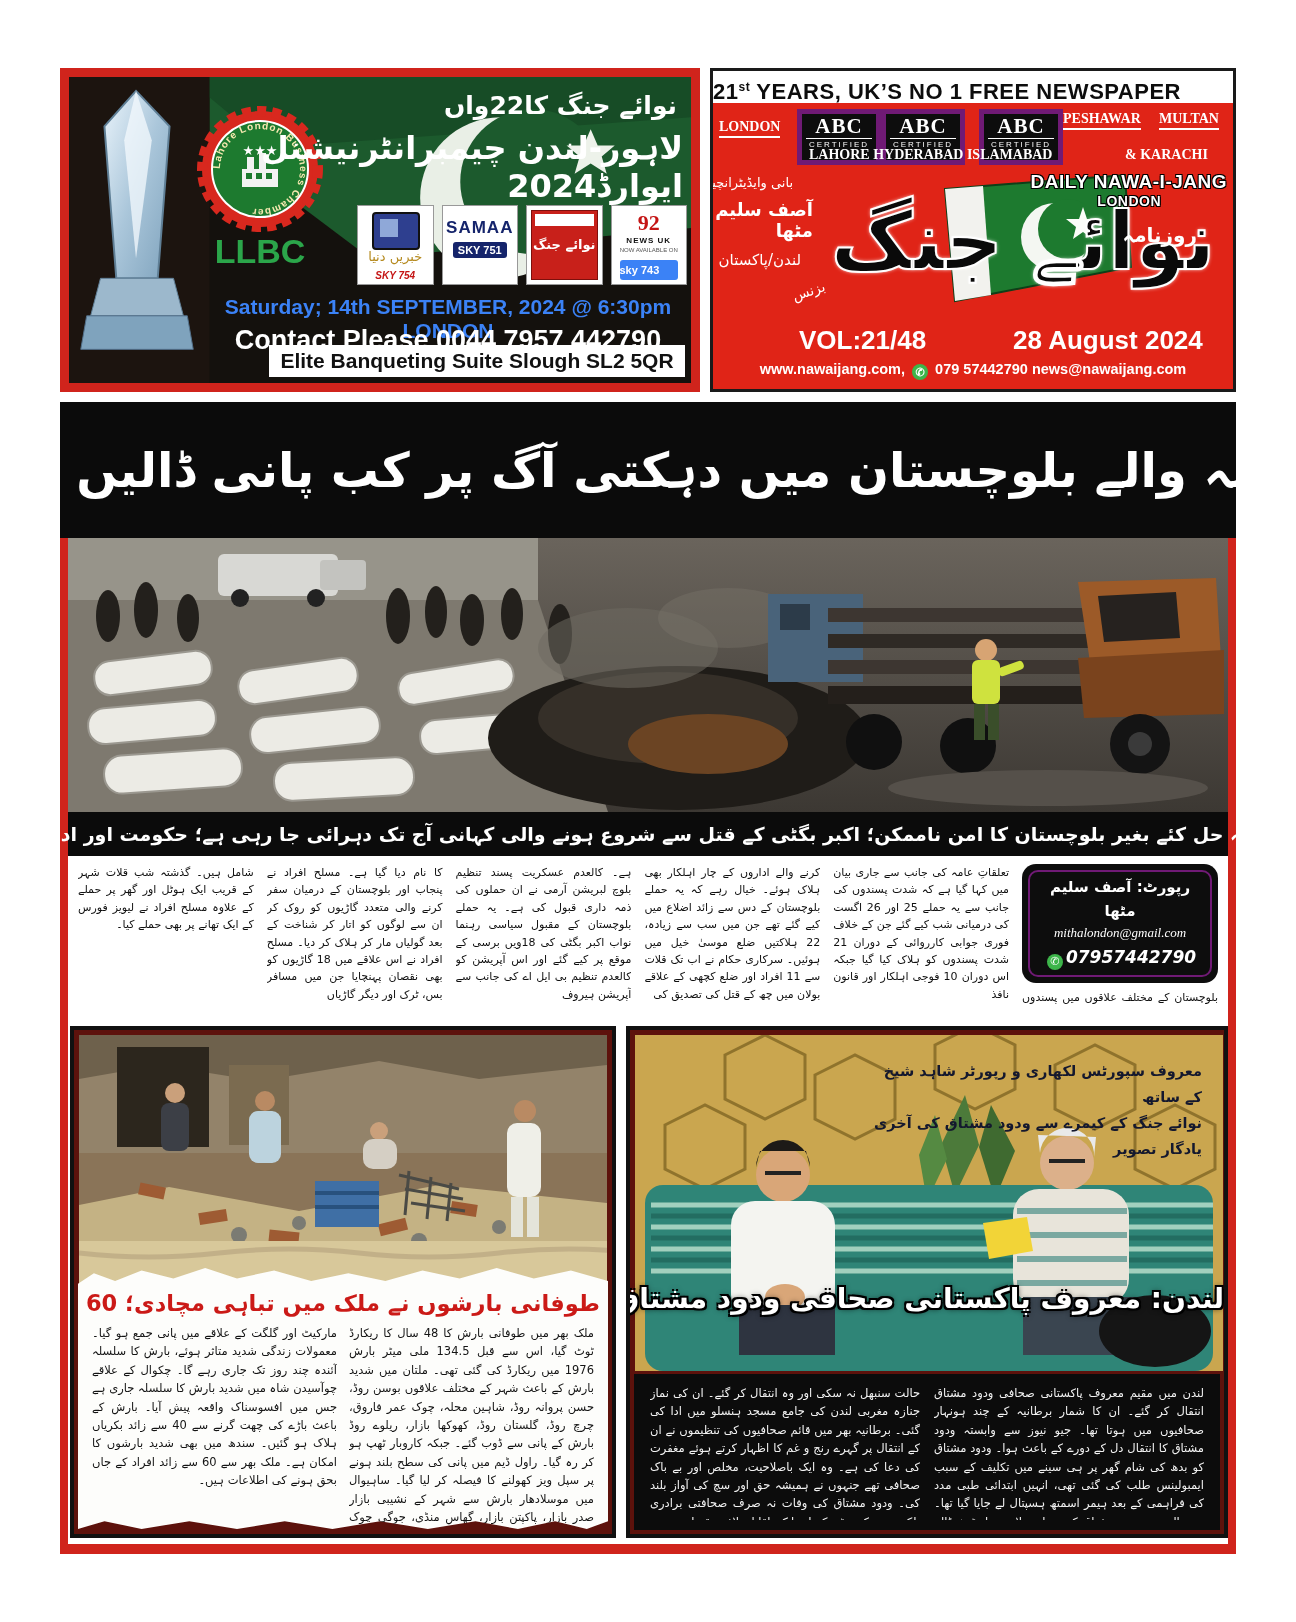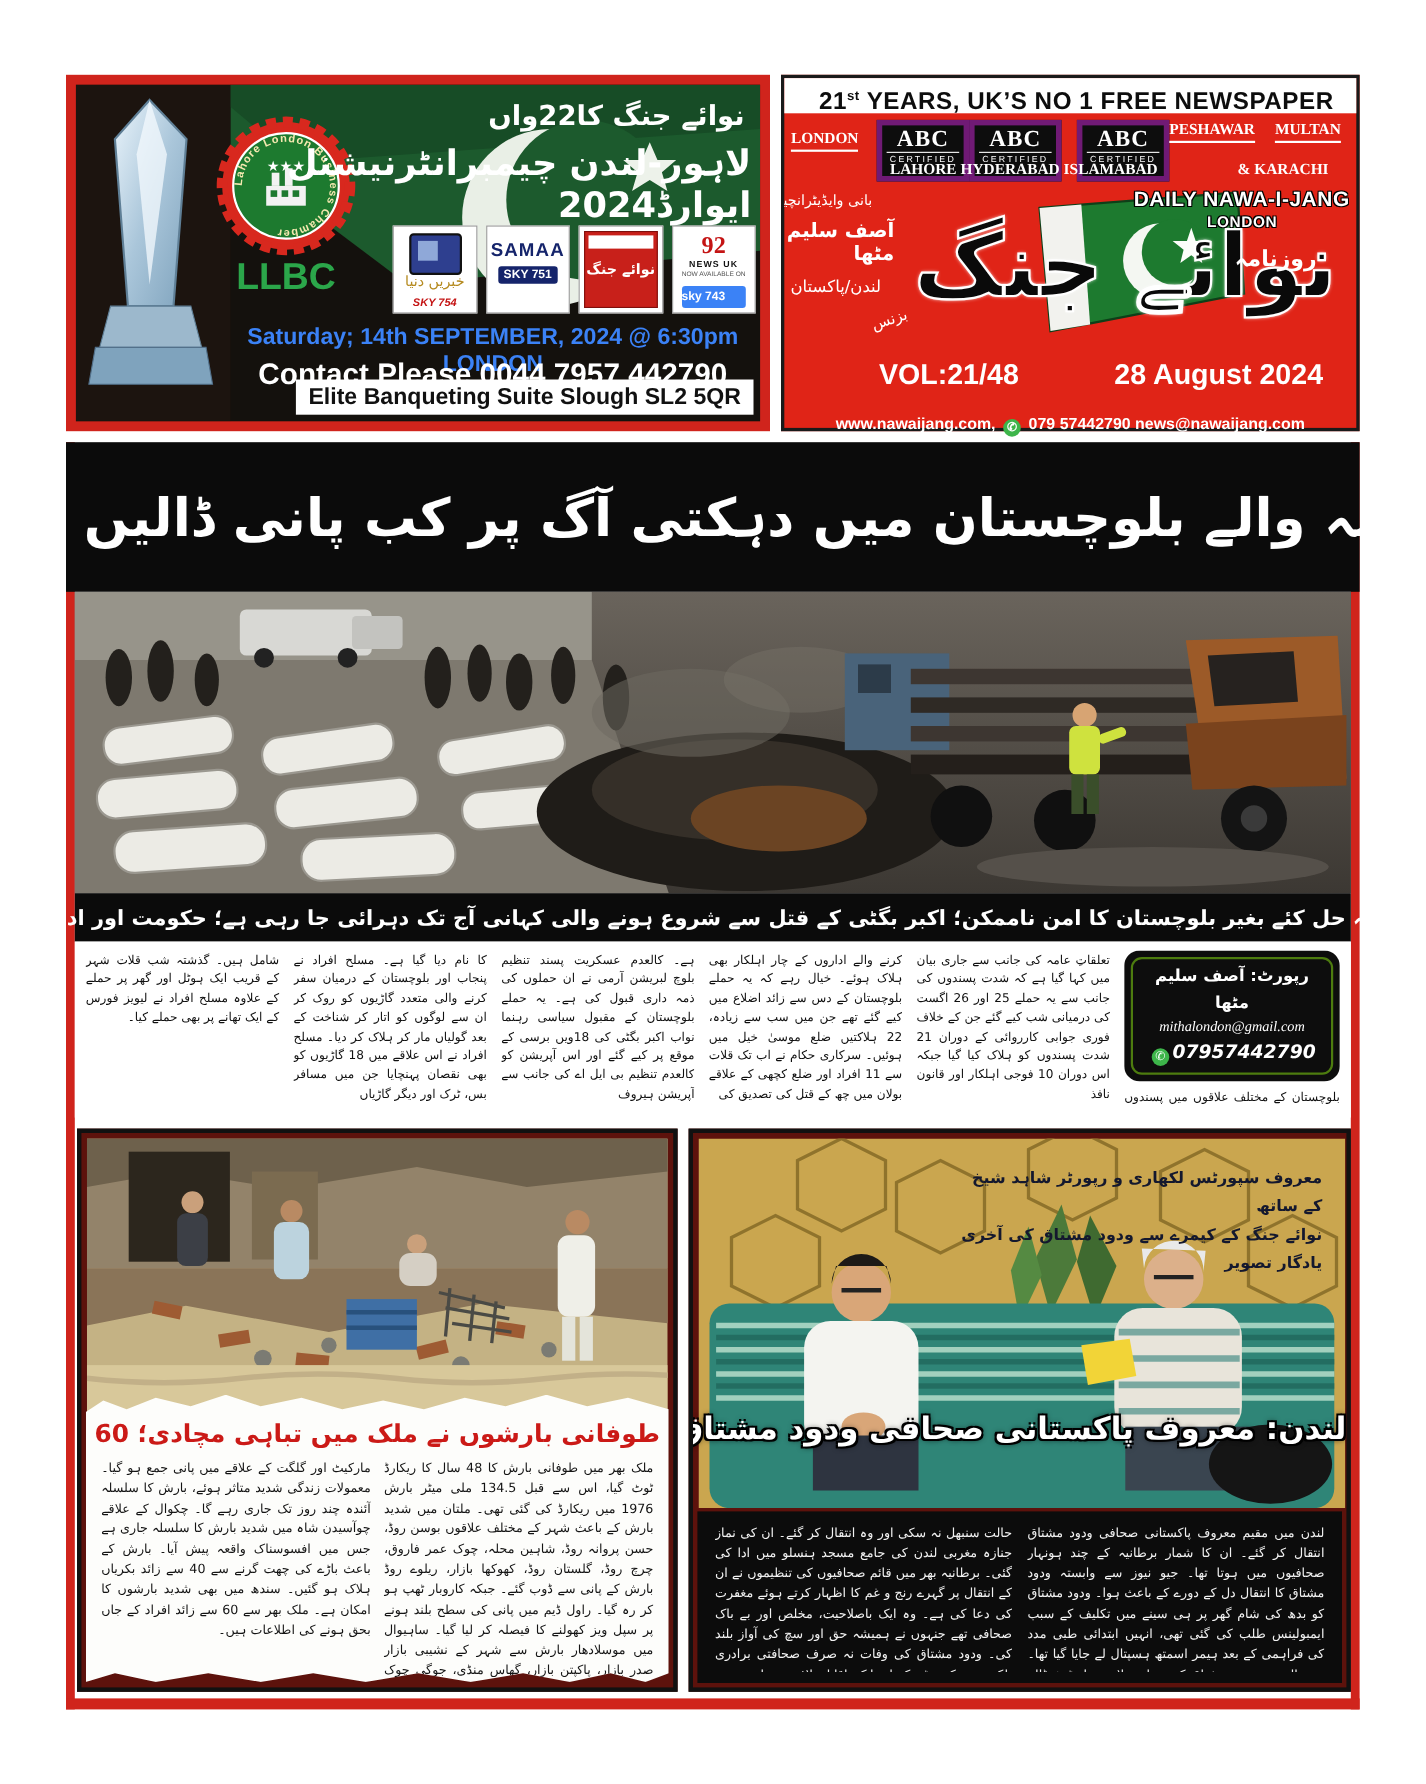--- a/index.html
+++ b/index.html
@@ -31,38 +31,38 @@
   .n92{position:absolute;left:0;right:0;top:4px;color:#c41414;font-size:22px;font-weight:bold;text-align:center;font-family:"Liberation Serif",serif;}
   .n92-sub{position:absolute;left:0;right:0;top:30px;color:#111;font-size:8px;font-weight:bold;text-align:center;letter-spacing:1px;}
   .n92-tag{position:absolute;left:0;right:0;top:41px;color:#555;font-size:6px;text-align:center;}
   .n92-sky{position:absolute;left:8px;right:8px;bottom:4px;background:#3b82f6;color:#fff;font-size:11px;font-weight:bold;border-radius:3px;padding:4px 0;}
   .ad-date{left:140px;right:4px;top:218px;color:#3b82f6;font-size:21px;font-weight:bold;text-align:center;}
   .ad-contact{left:140px;right:4px;top:248px;color:#fff;font-size:27px;font-weight:bold;text-align:center;}
   .ad-venue{left:200px;right:6px;bottom:6px;height:32px;background:#fff;color:#111;font-size:21px;font-weight:bold;text-align:center;line-height:32px;}
 
   
   #masthead{left:710px;top:68px;width:526px;height:324px;background:#e02417;border:3px solid #1a1a1a;box-sizing:border-box;}
-  #mh-banner{position:relative;height:32px;background:#fff;color:#0d0d0d;font-weight:bold;font-size:22px;text-align:center;line-height:32px;letter-spacing:.5px;padding-left:11px;}
+  #mh-banner{position:relative;height:32px;background:#fff;color:#0d0d0d;font-weight:bold;font-size:22px;text-align:left;line-height:32px;letter-spacing:.5px;}
   #mh-banner sup{font-size:12px;}
   #mh-abc{position:relative;height:64px;}
   .city{color:#fff;font-family:"Liberation Serif",serif;font-weight:bold;font-size:14px;}
   .city.u{border-bottom:2px solid #fff;padding-bottom:1px;}
   .abc-badge{position:absolute;top:6px;width:74px;height:46px;background:#0d0d0d;color:#fff;text-align:center;border:5px solid #701a75;}
   .abc-big{font-family:"Liberation Serif",serif;font-weight:bold;font-size:21px;line-height:24px;letter-spacing:1px;}
   .abc-small{font-size:8px;letter-spacing:2px;border-top:1px solid #fff;margin:0 4px;padding-top:1px;}
   #mh-main{position:relative;height:158px;overflow:hidden;}
   .founder{color:#fff;text-align:right;}
   #mh-flag{position:absolute;left:212px;top:4px;width:210px;height:140px;}
   #mh-callig{position:absolute;left:100px;top:0px;width:420px;height:158px;line-height:150px;text-align:center;
              font-size:80px;font-weight:bold;color:#0a0a0a;direction:rtl;font-family:"DejaVu Sans",sans-serif;
              -webkit-text-stroke:2px #ffffff;text-shadow:0 0 4px #fff,0 0 2px #fff;}
   .daily-title{color:#fff;font-weight:bold;font-size:19px;letter-spacing:.5px;
                text-shadow:-1px -1px 0 #000,1px -1px 0 #000,-1px 1px 0 #000,1px 1px 0 #000;}
   #mh-vol{position:relative;height:36px;color:#fff;font-weight:bold;font-size:26px;}
-  #mh-contact{position:relative;height:24px;color:#fff;font-weight:bold;font-size:14.5px;text-align:center;margin-top:17px;}
+  #mh-contact{position:relative;height:24px;color:#fff;font-weight:bold;font-size:14.5px;text-align:center;}
   .wa-dot{display:inline-block;width:16px;height:16px;border-radius:50%;background:#3db54a;color:#fff;
           font-size:11px;line-height:16px;text-align:center;vertical-align:-2px;margin:0 3px;}
 
   
   .red-strip{background:#d0241c;}
 
   
   #headline-banner{left:60px;top:402px;width:1176px;height:136px;background:#0b0b0b;color:#fff;
                    display:flex;align-items:center;justify-content:center;}
   #headline-banner div{font-size:48px;font-weight:bold;}
@@ -73,21 +73,21 @@
             display:flex;align-items:center;justify-content:center;}
   #substrip div{font-size:19px;font-weight:bold;}
 
   
   #article{left:68px;top:856px;width:1160px;height:160px;background:#fff;box-sizing:border-box;
            padding:8px 10px;direction:rtl;display:flex;gap:13px;}
   .col{flex:1;overflow:hidden;font-size:11px;line-height:1.58;text-align:justify;color:#101010;
        font-family:"DejaVu Sans",sans-serif;}
   #col-first{flex:none;width:196px;}
   #byline-box{background:#0d0d0d;border-radius:14px;padding:6px;margin-bottom:6px;}
-  #byline-inner{border:2px solid #4d7c0f;border-radius:10px;text-align:center;color:#fff;padding:4px 2px;}
+  #byline-inner{border:2px solid #701a75;border-radius:10px;text-align:center;color:#fff;padding:4px 2px;}
   #byline-report{font-size:15px;font-weight:bold;}
   #byline-email{font-size:13px;font-style:italic;font-family:"Liberation Serif",serif;direction:ltr;}
   #byline-phone{font-size:17px;font-style:italic;font-weight:bold;direction:ltr;}
 
   
   .story-box{top:1026px;height:512px;background:#5d120c;border:4px solid #111;box-sizing:border-box;overflow:hidden;}
   #flood-box{left:70px;width:546px;}
   #obit-box{left:626px;width:602px;}
   #flood-photo{position:absolute;left:5px;top:5px;width:528px;height:250px;}
   .torn-paper{position:absolute;left:4px;right:4px;top:238px;bottom:5px;background:#fdfdfb;

